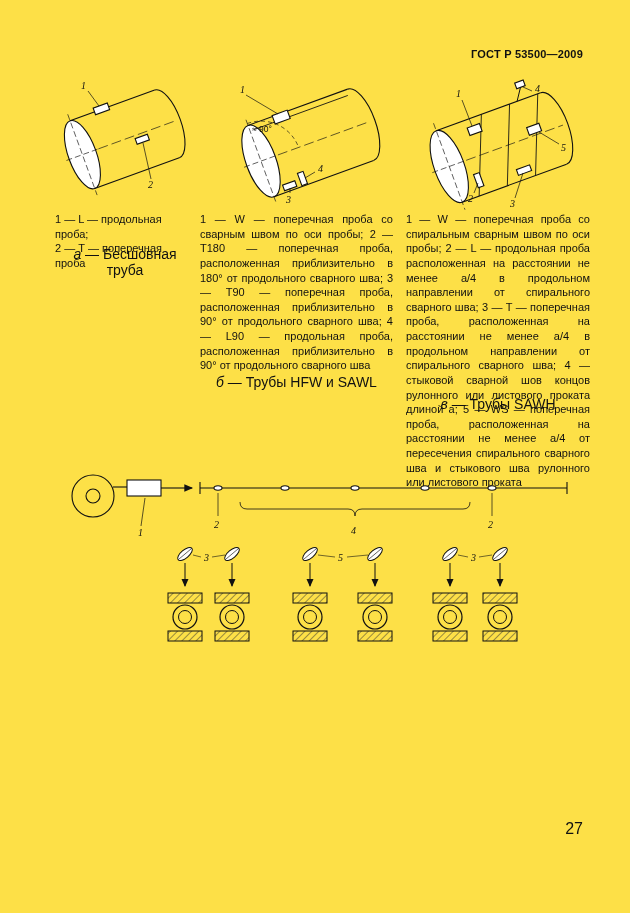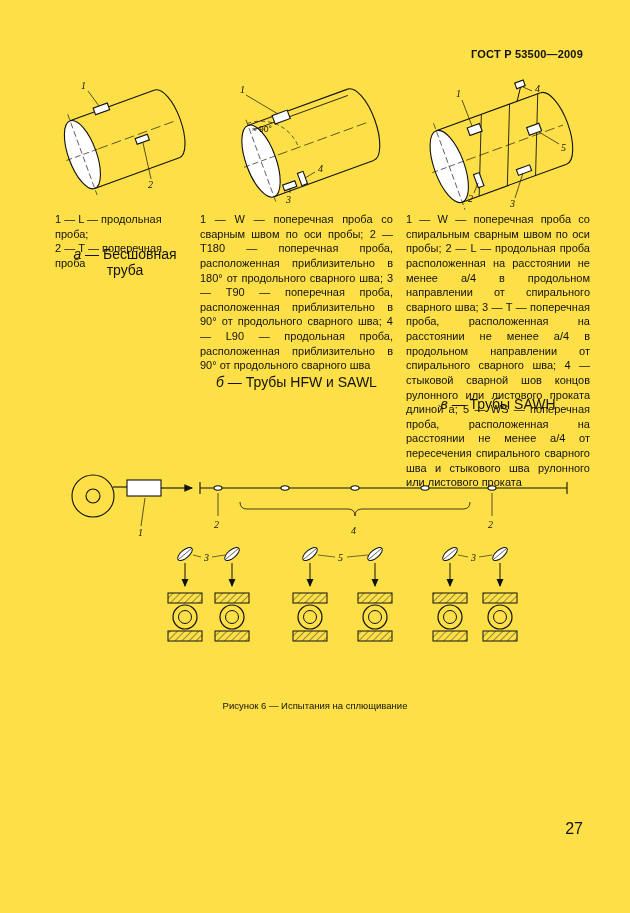--- a/index.html
+++ b/index.html
@@ -228,16 +228,15 @@
 
     <text class="lbl" x="83" y="80">1</text>
     <text class="lbl" x="159" y="72">2</text>
     <text class="lbl" x="433" y="72">2</text>
     <text class="lbl" x="296" y="78">4</text>
     <text class="lbl" x="149" y="105">3</text>
     <text class="lbl" x="283" y="105">5</text>
     <text class="lbl" x="416" y="105">3</text>
   </svg>
 
-  <div class="abs figcap" style="top:700px;">Рисунок 6 — Испытания на сплющивание</div>
 
   <div class="abs pagenum" style="right:47px;top:820px;">27</div>
 </div>
 
 </body></html>

